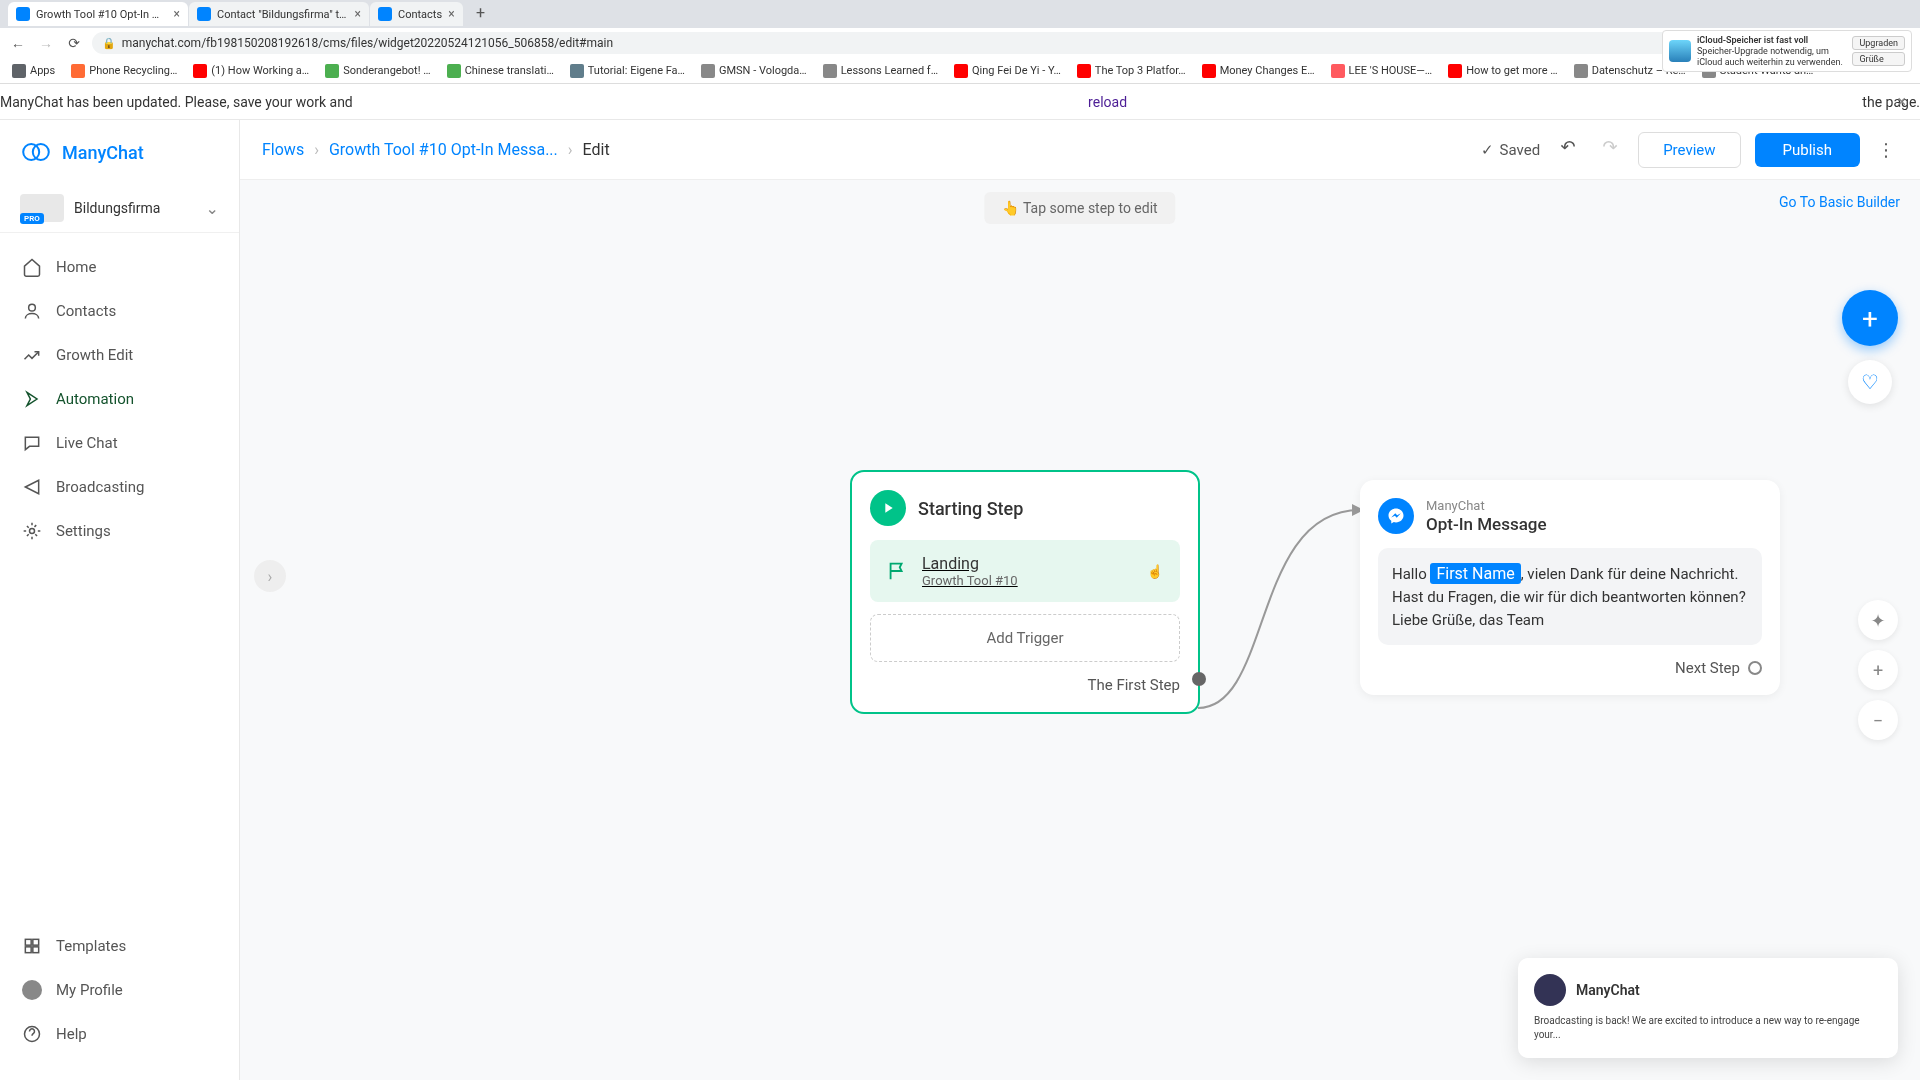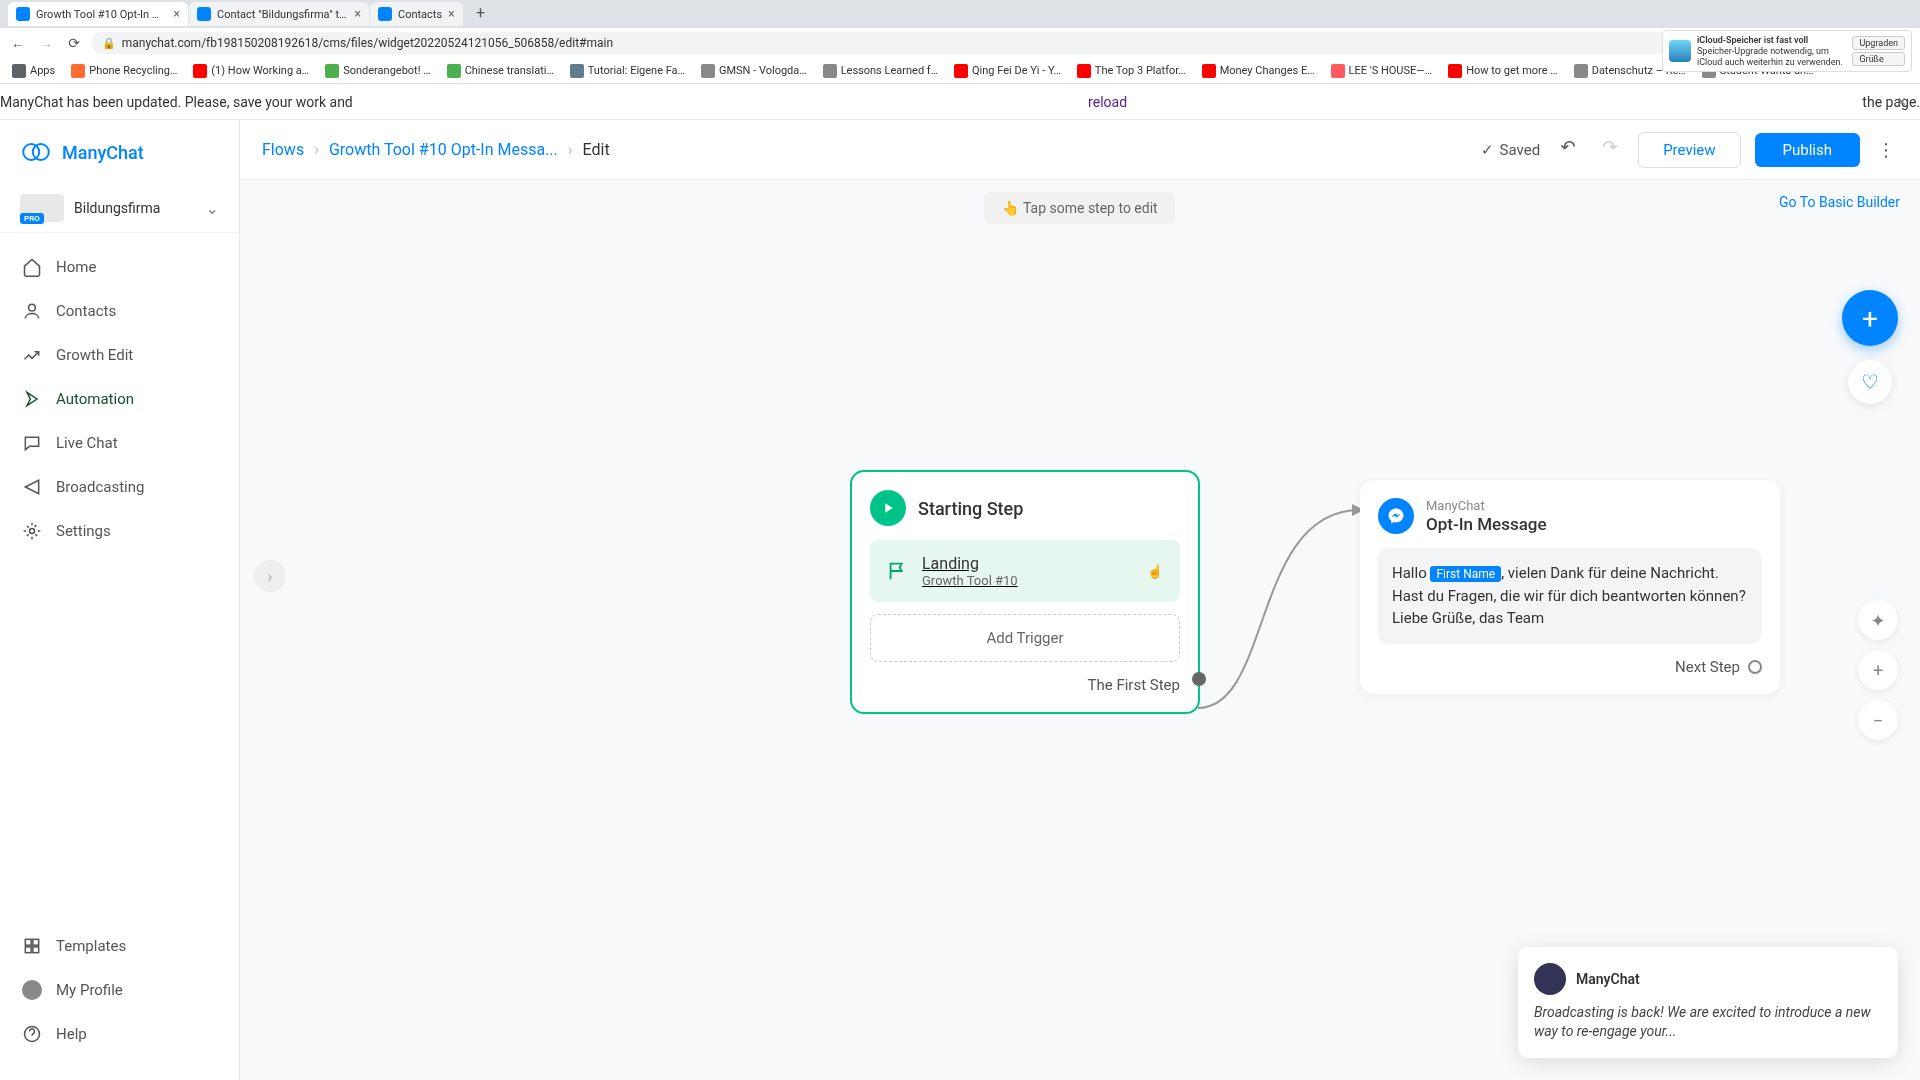--- a/index.html
+++ b/index.html
@@ -89,40 +89,40 @@
 .first-step-row { display:flex; justify-content:flex-end; align-items:center; gap:8px; font-size:15px; color:#555; }
 .port { width:14px; height:14px; border-radius:50%; background:#666; position:absolute; right:-8px; bottom:26px; }
 
 .node-msg { position:absolute; left:1120px; top:300px; width:420px; background:#fff; border-radius:14px; padding:18px; box-shadow:0 2px 10px rgba(0,0,0,0.06); }
 .msg-header { display:flex; align-items:center; gap:12px; margin-bottom:14px; }
 .fb-circle { width:36px; height:36px; border-radius:50%; background:#0084ff; display:flex; align-items:center; justify-content:center; color:#fff; }
 .msg-labels { line-height:1.2; }
 .msg-platform { font-size:13px; color:#888; }
 .msg-title { font-size:17px; color:#333; font-weight:500; }
 .msg-body { background:#f3f4f6; border-radius:10px; padding:14px; font-size:15px; color:#333; line-height:1.5; margin-bottom:14px; }
-.var-pill { background:#0084ff; color:#fff; padding:1px 6px; border-radius:3px; font-size:12px; }
+.var-pill { background:#0084ff; color:#fff; padding:1px 6px; border-radius:3px; font-size:16px; }
 .next-step-row { display:flex; justify-content:flex-end; align-items:center; gap:8px; font-size:15px; color:#555; }
 .port-open { width:14px; height:14px; border-radius:50%; border:2px solid #888; background:#fff; }
 
 
 .connector { position:absolute; left:952px; top:310px; width:180px; height:230px; pointer-events:none; }
 
 
 .fab-group { position:absolute; right:22px; top:110px; display:flex; flex-direction:column; gap:14px; align-items:center; z-index:6; }
 .fab-add { width:56px; height:56px; border-radius:50%; background:#0084ff; color:#fff; font-size:28px; display:flex; align-items:center; justify-content:center; cursor:pointer; box-shadow:0 4px 12px rgba(0,132,255,0.4); }
 .fab-like { width:44px; height:44px; border-radius:50%; background:#fff; color:#0084ff; font-size:20px; display:flex; align-items:center; justify-content:center; cursor:pointer; box-shadow:0 2px 8px rgba(0,0,0,0.1); }
 .zoom-group { position:absolute; right:22px; top:420px; display:flex; flex-direction:column; gap:10px; z-index:6; }
 .zoom-btn { width:40px; height:40px; border-radius:50%; background:#fff; color:#888; font-size:18px; display:flex; align-items:center; justify-content:center; cursor:pointer; box-shadow:0 2px 6px rgba(0,0,0,0.08); }
 
 
 .toast { position:absolute; right:22px; bottom:22px; width:380px; background:#fff; border-radius:10px; padding:16px; box-shadow:0 4px 20px rgba(0,0,0,0.12); z-index:10; }
 .toast-header { display:flex; align-items:center; gap:10px; margin-bottom:8px; }
 .toast-avatar { width:32px; height:32px; border-radius:50%; background:#335; }
 .toast-name { font-size:14px; font-weight:600; color:#333; }
-.toast-body { font-size:14px; color:#444; line-height:1.4;font-style:italic; }
+.toast-body { font-size:10px; color:#444; line-height:1.4; }
 
 svg { display:block; }
 </style>
 </head>
 <body>
 
 <div class="browser-chrome">
   <div class="tab-bar">
     <div class="tab active">
       <span class="tab-favicon"></span>

